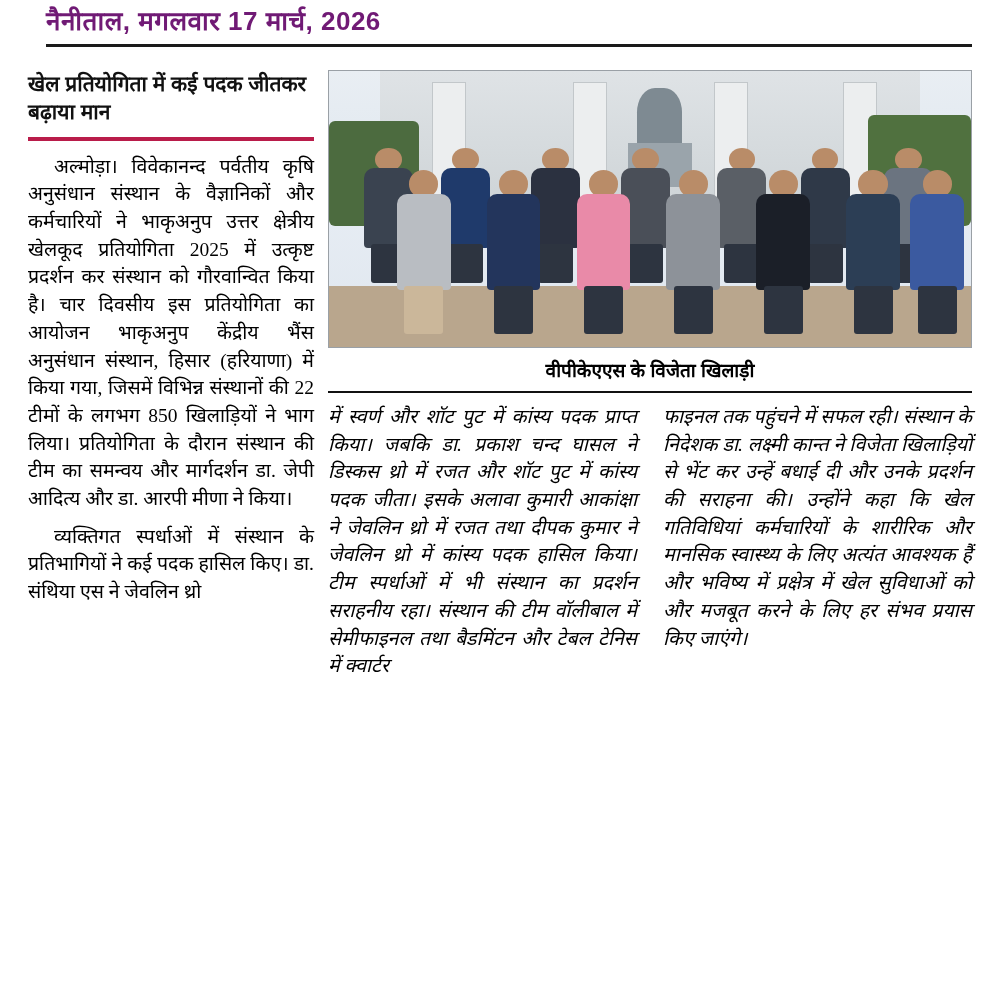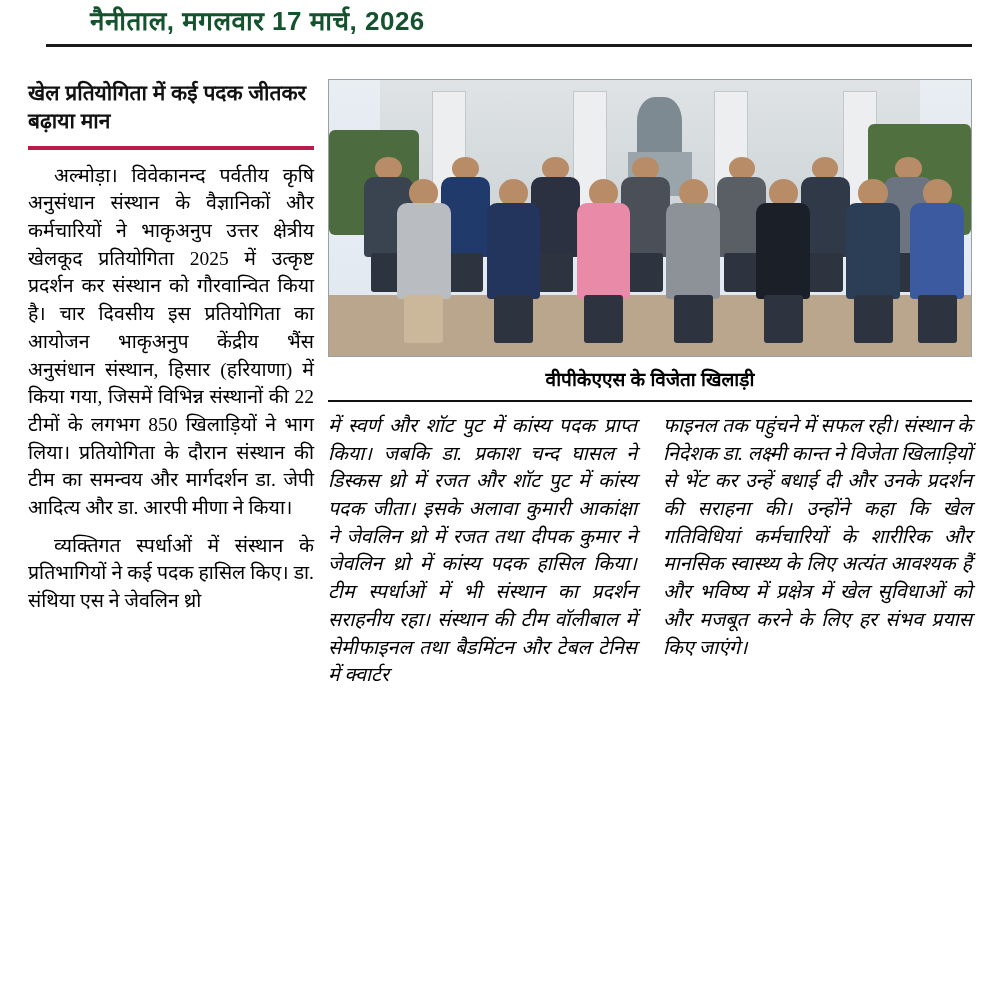--- a/index.html
+++ b/index.html
@@ -29,23 +29,22 @@
     height: 58px;
   }
   .dateline {
     position: absolute;
     left: 18px;
     top: 2px;
     font-family: "Liberation Sans", sans-serif;
     font-weight: bold;
     font-size: 26px;
     letter-spacing: 0.5px;
-    color: #14532d;
+    color: #701a75;
     white-space: nowrap;
-    margin-left: 44px;
   }
   .dateline-rule {
     position: absolute;
     left: 18px;
     right: 0;
     top: 44px;
     height: 3px;
     background: #1a1a1a;
   }
 
@@ -66,21 +65,21 @@
   .headline .l2 {
     display: block;
     font-size: 74px;
     letter-spacing: -1px;
     margin-top: 12px;
   }
 
   
   .content {
     display: flex;
-    margin-top: 21px;
+    margin-top: 12px;
     align-items: flex-start;
   }
   .col-left {
     width: 300px;
     flex: 0 0 300px;
     padding-right: 14px;
     box-sizing: border-box;
   }
   .col-right {
     flex: 1 1 auto;

